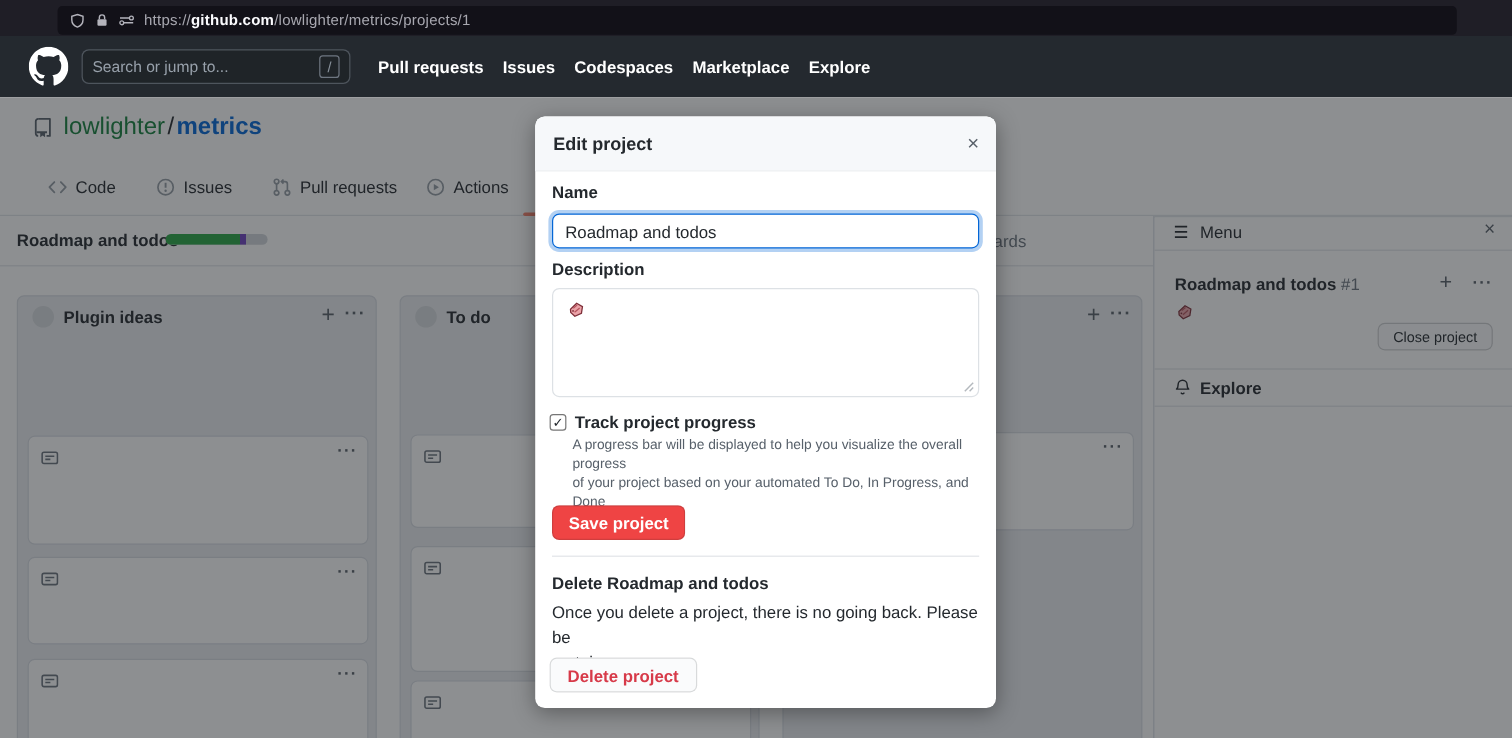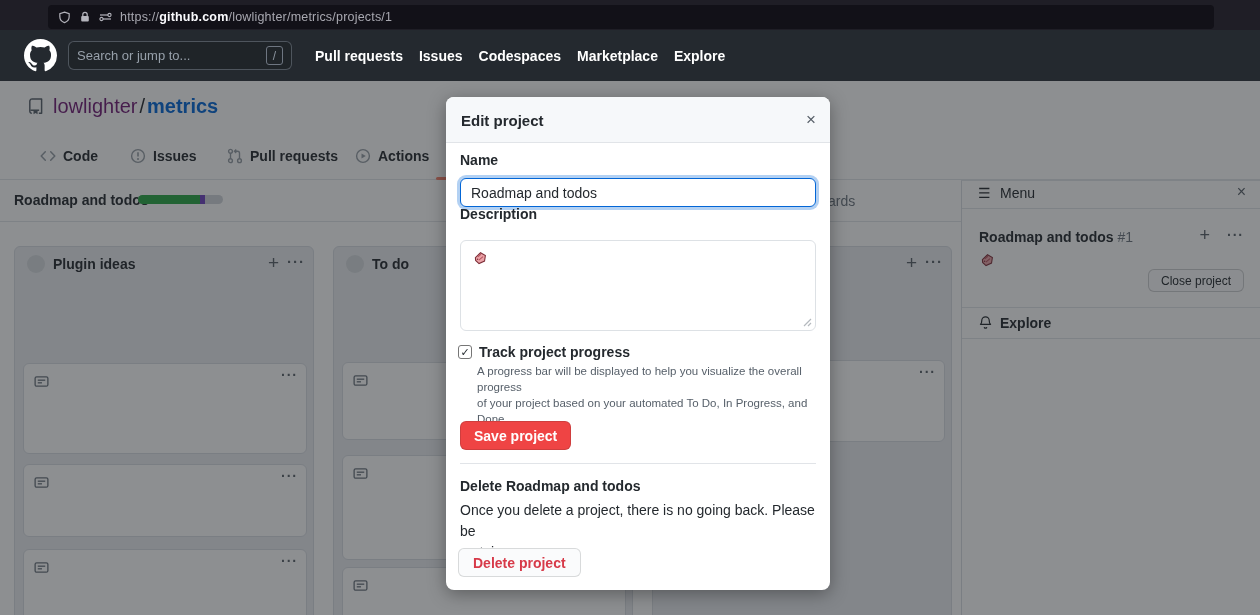--- a/index.html
+++ b/index.html
@@ -29,21 +29,21 @@
                  font-size:12px; display:flex; align-items:center; justify-content:center; }
   .gh-nav { position:absolute; left:315px; top:0; height:51px; display:flex; align-items:center; gap:16px; }
   .gh-nav .nav-item { color:#fff; font-size:14px; font-weight:700; white-space:nowrap; cursor:pointer; }
   
   .page { position:absolute; left:0; top:81px; width:1260px; height:534px; background:#fff; overflow:hidden; }
   .breadcrumb { position:absolute; left:28px; top:14px; display:flex; align-items:center; gap:8px; }
   .breadcrumb .crumb-text { font-size:20px; color:#0366d6; }
   .breadcrumb .sep { color:#24292e; padding:0 2px; }
   .breadcrumb .repo { font-weight:700; }
   .repo-icon { color:#57606a; }
-  .tabs-row { position:absolute; left:0; top:59px; width:1260px; height:40px; border-bottom:1px solid #e1e4e8;font-weight:bold; }
+  .tabs-row { position:absolute; left:0; top:59px; width:1260px; height:40px; border-bottom:1px solid #e1e4e8; }
   .tab { position:absolute; top:8px; display:flex; align-items:center; gap:7px; font-size:14px; color:#24292e; cursor:pointer; }
   .tab svg { color:#959da5; }
   .tab-underline { position:absolute; left:436px; top:37px; width:96px; height:3px; background:#f9826c; border-radius:2px; }
   .toolbar { position:absolute; left:0; top:99px; width:961px; height:42px; border-bottom:1px solid #e1e4e8; background:#fff; }
   .proj-title { position:absolute; left:14px; top:12px; font-size:14px; font-weight:700; color:#24292e; }
   .progress-outer { position:absolute; left:138px; top:15px; width:85px; height:9px; border-radius:5px; background:#d1d5da; overflow:hidden; display:flex; }
   .progress-done { height:100%; background:#28a745; }
   .progress-wip { height:100%; background:#6f42c1; }
   .filter-input { position:absolute; left:786px; top:6px; width:170px; height:30px; border:none; outline:none; background:transparent;
                   font-size:14px; color:#24292e; font-family:"Liberation Sans",sans-serif; }
@@ -154,21 +154,21 @@
 
   <div class="page">
 
     <div class="breadcrumb">
       <svg class="repo-icon" width="17" height="17" viewBox="0 0 16 16">
           <path d="M3.6 1h9.2v13.4h-2.6" fill="none" stroke="currentColor" stroke-width="1.4" stroke-linejoin="round"></path>
           <path d="M3.6 1a1.9 1.9 0 0 0-1.9 1.9v9.6A1.9 1.9 0 0 0 3.6 14.4" fill="none" stroke="currentColor" stroke-width="1.4"></path>
           <path d="M2.3 11.5h8.2" stroke="currentColor" stroke-width="1.4"></path>
           <path d="M5.2 11.8v3.6l1.9-1.3 1.9 1.3v-3.6z" fill="currentColor"></path>
         </svg>
-      <span class="crumb-text"><a style="color:#701a75;text-decoration:none;cursor:pointer;">lowlighter</a><span class="sep">/</span><a class="repo" style="color:#0366d6;text-decoration:none;cursor:pointer;">metrics</a></span>
+      <span class="crumb-text"><a style="color:#15803d;text-decoration:none;cursor:pointer;">lowlighter</a><span class="sep">/</span><a class="repo" style="color:#0366d6;text-decoration:none;cursor:pointer;">metrics</a></span>
     </div>
 
     <div class="tabs-row">
       <span class="tab" style="left:40px">
         <svg width="16" height="16" viewBox="0 0 16 16" fill="none" stroke="currentColor" stroke-width="1.5" stroke-linecap="round" stroke-linejoin="round">
             <path d="M5.3 3.7 1.2 8l4.1 4.3M10.7 3.7 14.8 8l-4.1 4.3"></path>
           </svg>
         <span>Code</span>
       </span>
       <span class="tab" style="left:130px">
@@ -323,21 +323,21 @@
 
   <div class="modal">
     <div class="modal-header">
       <span class="modal-title">Edit project</span>
       <button class="modal-close">×</button>
     </div>
 
     <span class="field-label" style="top:55px">Name</span>
     <input class="name-input" type="text" value="Roadmap and todos" style="">
 
-    <span class="field-label" style="top:109px">Description</span>
+    <span class="field-label" style="top:119px">Description</span>
     <div class="desc-area">
       <svg width="17" height="17" viewBox="0 0 16 16">
           <path d="M3.2 7.2 8 2.6l4.6 2.6-.8 5.2-5.2 2.4-3.2-3z" fill="#eba3a8" stroke="#7e2f39" stroke-width="1"></path>
           <path d="M5.4 6.4l3-2.4M6.4 9.6l4-3.4" stroke="#b6555f" stroke-width="1" fill="none"></path>
           <circle cx="5.2" cy="8.6" r=".7" fill="#7e2f39"></circle>
         </svg>
       <svg class="resize-handle" width="9" height="9" viewBox="0 0 9 9">
           <path d="M8 1 1 8M8 5 5 8" stroke="#b4b9be" stroke-width="1.2"></path>
         </svg>
     </div>

